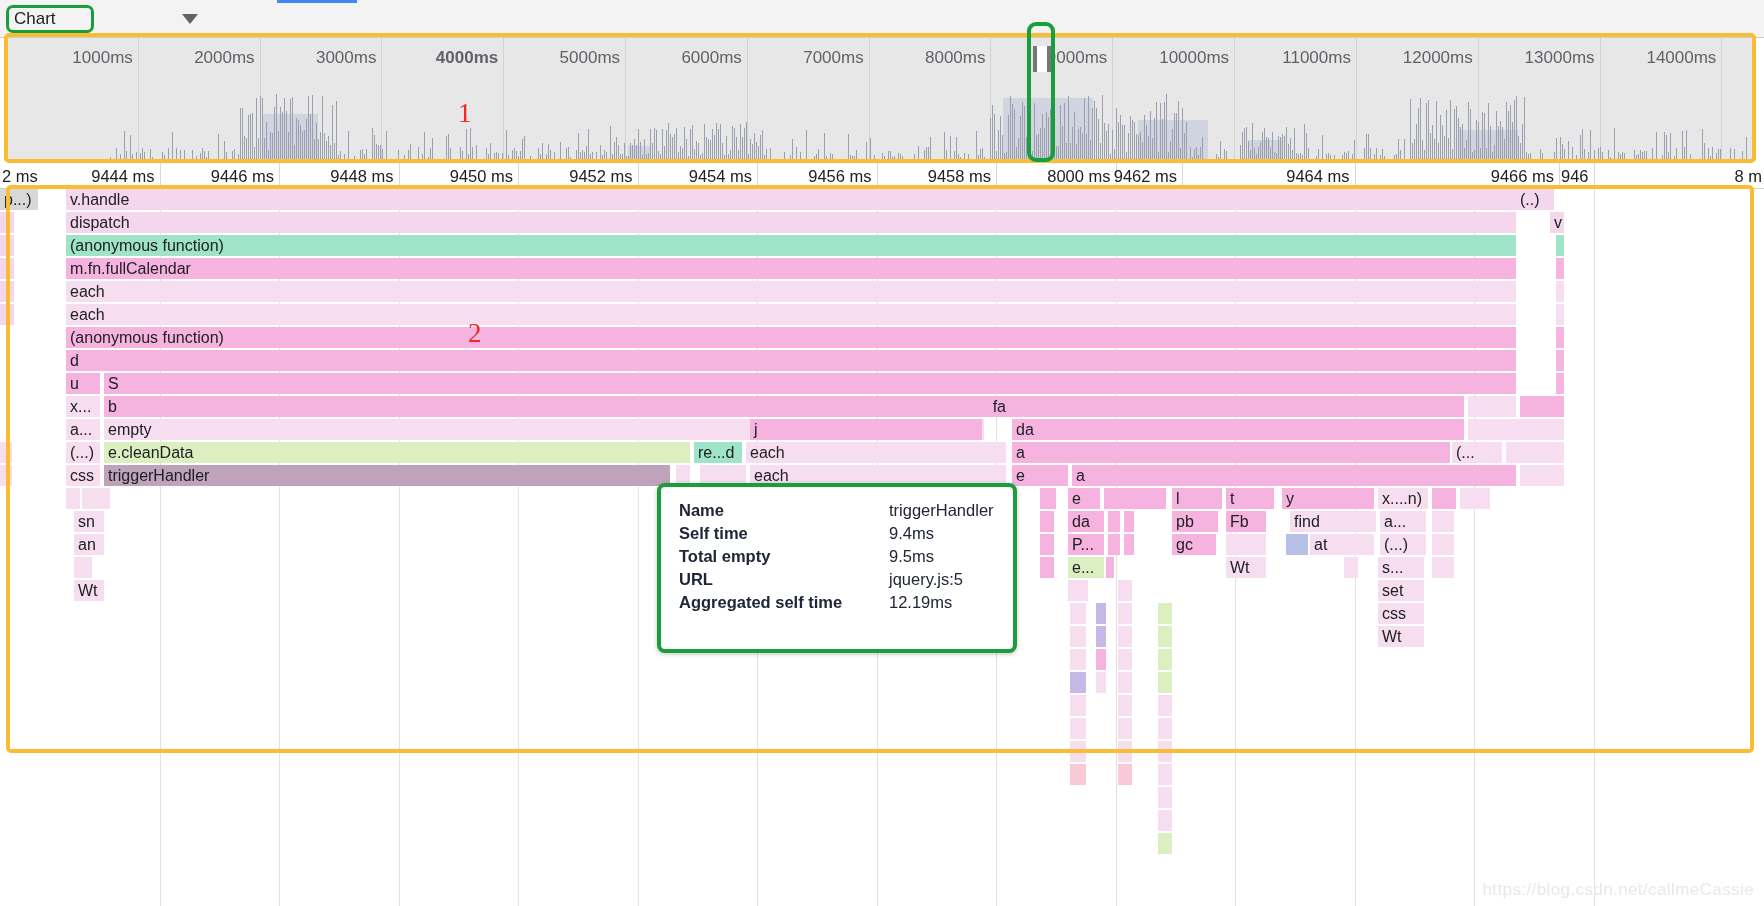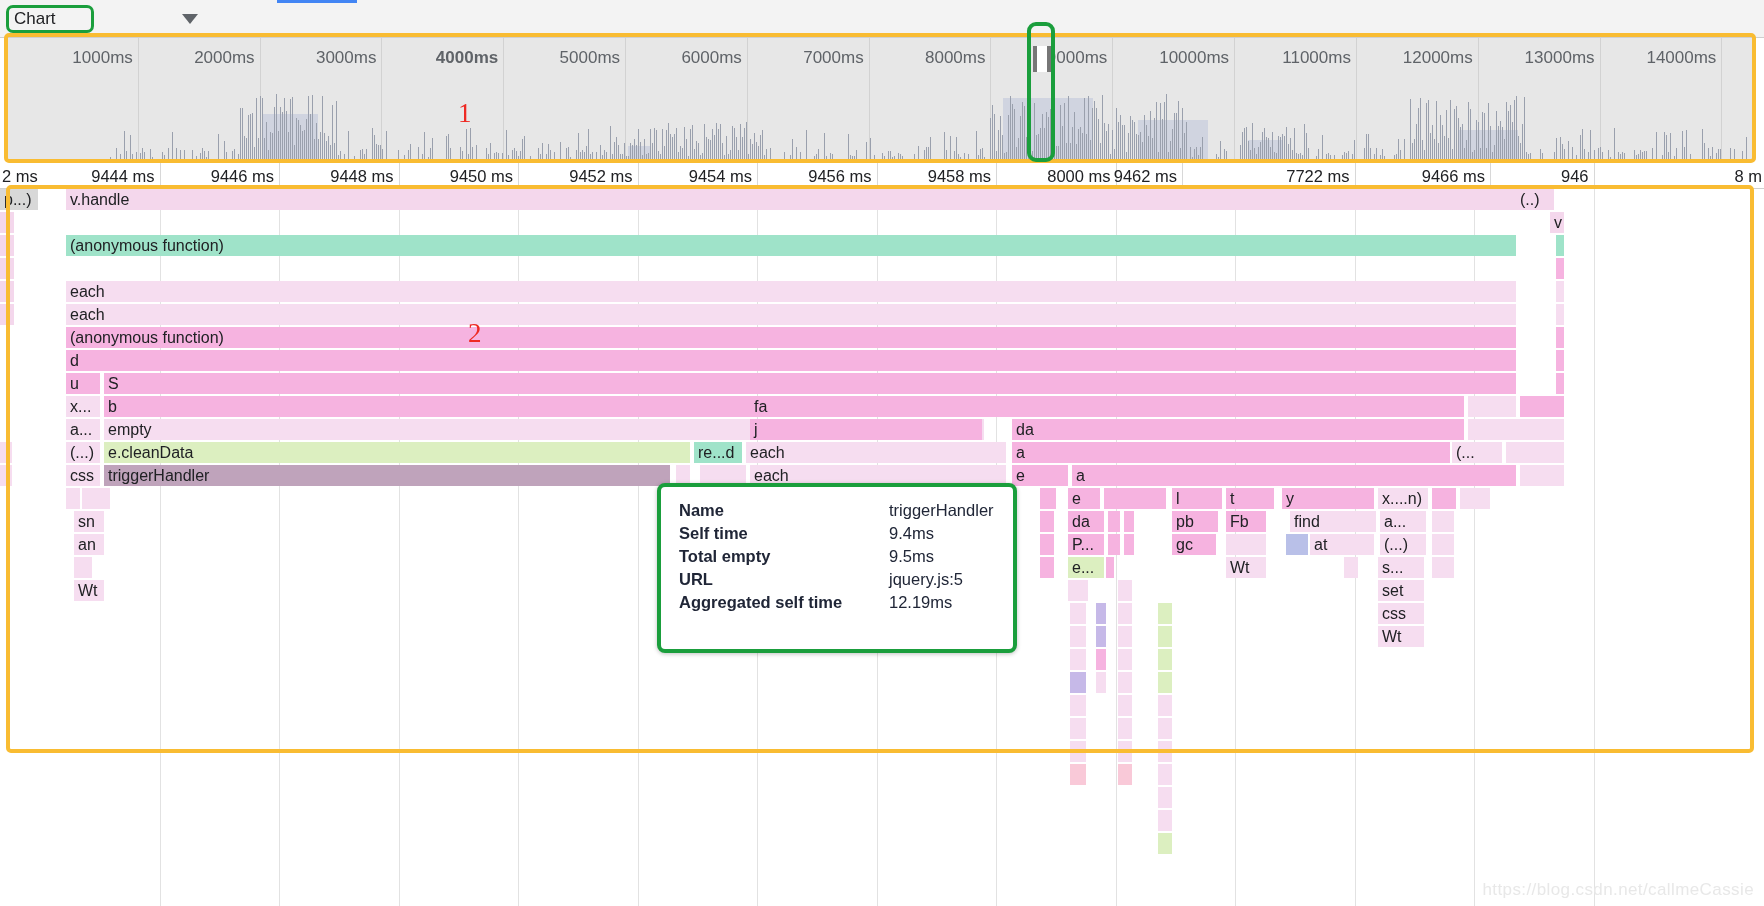--- a/index.html
+++ b/index.html
@@ -815,23 +815,23 @@
       <div class="r-tick" style="left: 996px;">
         <span>9458 ms</span>
       </div>
       <div class="r-tick" style="left: 1115.5px;">
         <span>8000 ms</span>
       </div>
       <div class="r-tick" style="left: 1182px;">
         <span>9462 ms</span>
       </div>
       <div class="r-tick" style="left: 1354.5px;">
-        <span>7722 ms</span>
-      </div>
-      <div class="r-tick" style="left: 1490px; text-decoration: underline;">
+        <span>9464 ms</span>
+      </div>
+      <div class="r-tick" style="left: 1559px; text-decoration: underline;">
         <span>9466 ms</span>
       </div>
       <div class="r-tick" style="left: 1593.5px;">
         <span>946</span>
       </div>
       <span style="position: absolute; right: 2px; top: 4px; font-size: 16.5px; color: rgb(32, 33, 36);">8 m</span>
     </div>
 
   <div class="flame" id="flame">
       <div class="vgrid" style="left: 159.5px;"></div>
@@ -844,25 +844,27 @@
       <div class="vgrid" style="left: 996px;"></div>
       <div class="vgrid" style="left: 1115.5px;"></div>
       <div class="vgrid" style="left: 1235px;"></div>
       <div class="vgrid" style="left: 1354.5px;"></div>
       <div class="vgrid" style="left: 1474px;"></div>
       <div class="vgrid" style="left: 1593.5px;"></div>
       <div class="bar" style="left: 0px; top: 0px; width: 38px; background: rgb(216, 216, 216);">p...)</div>
       <div class="bar" style="left: 66px; top: 0px; width: 1450px; background: rgb(244, 215, 236);">v.handle</div>
       <div class="bar" style="left: 1516px; top: 0px; width: 38px; background: rgb(244, 215, 236);">(..)</div>
       <div class="bar" style="left: 0px; top: 23px; width: 14px; background: rgb(244, 215, 236);"></div>
+      <div class="bar" style="left: 66px; top: 23px; width: 1450px; background: rgb(244, 215, 236);">dispatch</div>
       <div class="bar" style="left: 1550px; top: 23px; width: 14px; background: rgb(244, 215, 236);">v</div>
       <div class="bar" style="left: 0px; top: 46px; width: 14px; background: rgb(244, 215, 236);"></div>
       <div class="bar" style="left: 66px; top: 46px; width: 1450px; background: rgb(159, 227, 201);">(anonymous function)</div>
       <div class="bar" style="left: 1556px; top: 46px; width: 8px; background: rgb(159, 227, 201);"></div>
       <div class="bar" style="left: 0px; top: 69px; width: 14px; background: rgb(244, 215, 236);"></div>
+      <div class="bar" style="left: 66px; top: 69px; width: 1450px; background: rgb(246, 179, 224);">m.fn.fullCalendar</div>
       <div class="bar" style="left: 1556px; top: 69px; width: 8px; background: rgb(246, 179, 224);"></div>
       <div class="bar" style="left: 0px; top: 92px; width: 14px; background: rgb(244, 215, 236);"></div>
       <div class="bar" style="left: 66px; top: 92px; width: 1450px; background: rgb(246, 221, 240);">each</div>
       <div class="bar" style="left: 1556px; top: 92px; width: 8px; background: rgb(246, 221, 240);"></div>
       <div class="bar" style="left: 0px; top: 115px; width: 14px; background: rgb(244, 215, 236);"></div>
       <div class="bar" style="left: 66px; top: 115px; width: 1450px; background: rgb(246, 221, 240);">each</div>
       <div class="bar" style="left: 1556px; top: 115px; width: 8px; background: rgb(246, 221, 240);"></div>
       <div class="bar" style="left: 66px; top: 138px; width: 1450px; background: rgb(246, 179, 224);">(anonymous function)</div>
       <div class="bar" style="left: 1556px; top: 138px; width: 8px; background: rgb(246, 179, 224);"></div>
       <div class="bar" style="left: 66px; top: 161px; width: 1450px; background: rgb(246, 179, 224);">d</div>
@@ -965,21 +967,21 @@
       <div class="bar" style="left: 1158px; top: 529px; width: 14px; background: rgb(246, 221, 240);"></div>
       <div class="bar" style="left: 1070px; top: 552px; width: 16px; background: rgb(246, 221, 240);"></div>
       <div class="bar" style="left: 1118px; top: 552px; width: 14px; background: rgb(246, 221, 240);"></div>
       <div class="bar" style="left: 1158px; top: 552px; width: 14px; background: rgb(246, 221, 240);"></div>
       <div class="bar" style="left: 1070px; top: 575px; width: 16px; background: rgb(249, 201, 216);"></div>
       <div class="bar" style="left: 1118px; top: 575px; width: 14px; background: rgb(249, 201, 216);"></div>
       <div class="bar" style="left: 1158px; top: 575px; width: 14px; background: rgb(246, 221, 240);"></div>
       <div class="bar" style="left: 1158px; top: 598px; width: 14px; background: rgb(246, 221, 240);"></div>
       <div class="bar" style="left: 1158px; top: 621px; width: 14px; background: rgb(246, 221, 240);"></div>
       <div class="bar" style="left: 1158px; top: 644px; width: 14px; background: rgb(220, 239, 192);"></div>
-      <div class="bar" style="left: 750px; top: 207px; width: 256px; background: rgb(246, 179, 224);">fa</div>
+      <div class="bar" style="left: 750px; top: 207px; width: 256px; background: rgb(246, 179, 224); text-align: right;">fa</div>
       <div class="bar" style="left: 750px; top: 230px; width: 232px; background: rgb(246, 179, 224);">j</div>
     </div>
   <div class="hl-orange-2"></div>
   <div class="num-2">2</div>
 
   <div class="tooltip" id="tooltip">
       <div class="tt-row">
         <div class="tt-key">Name</div>
         <div class="tt-val">triggerHandler</div>
       </div>

